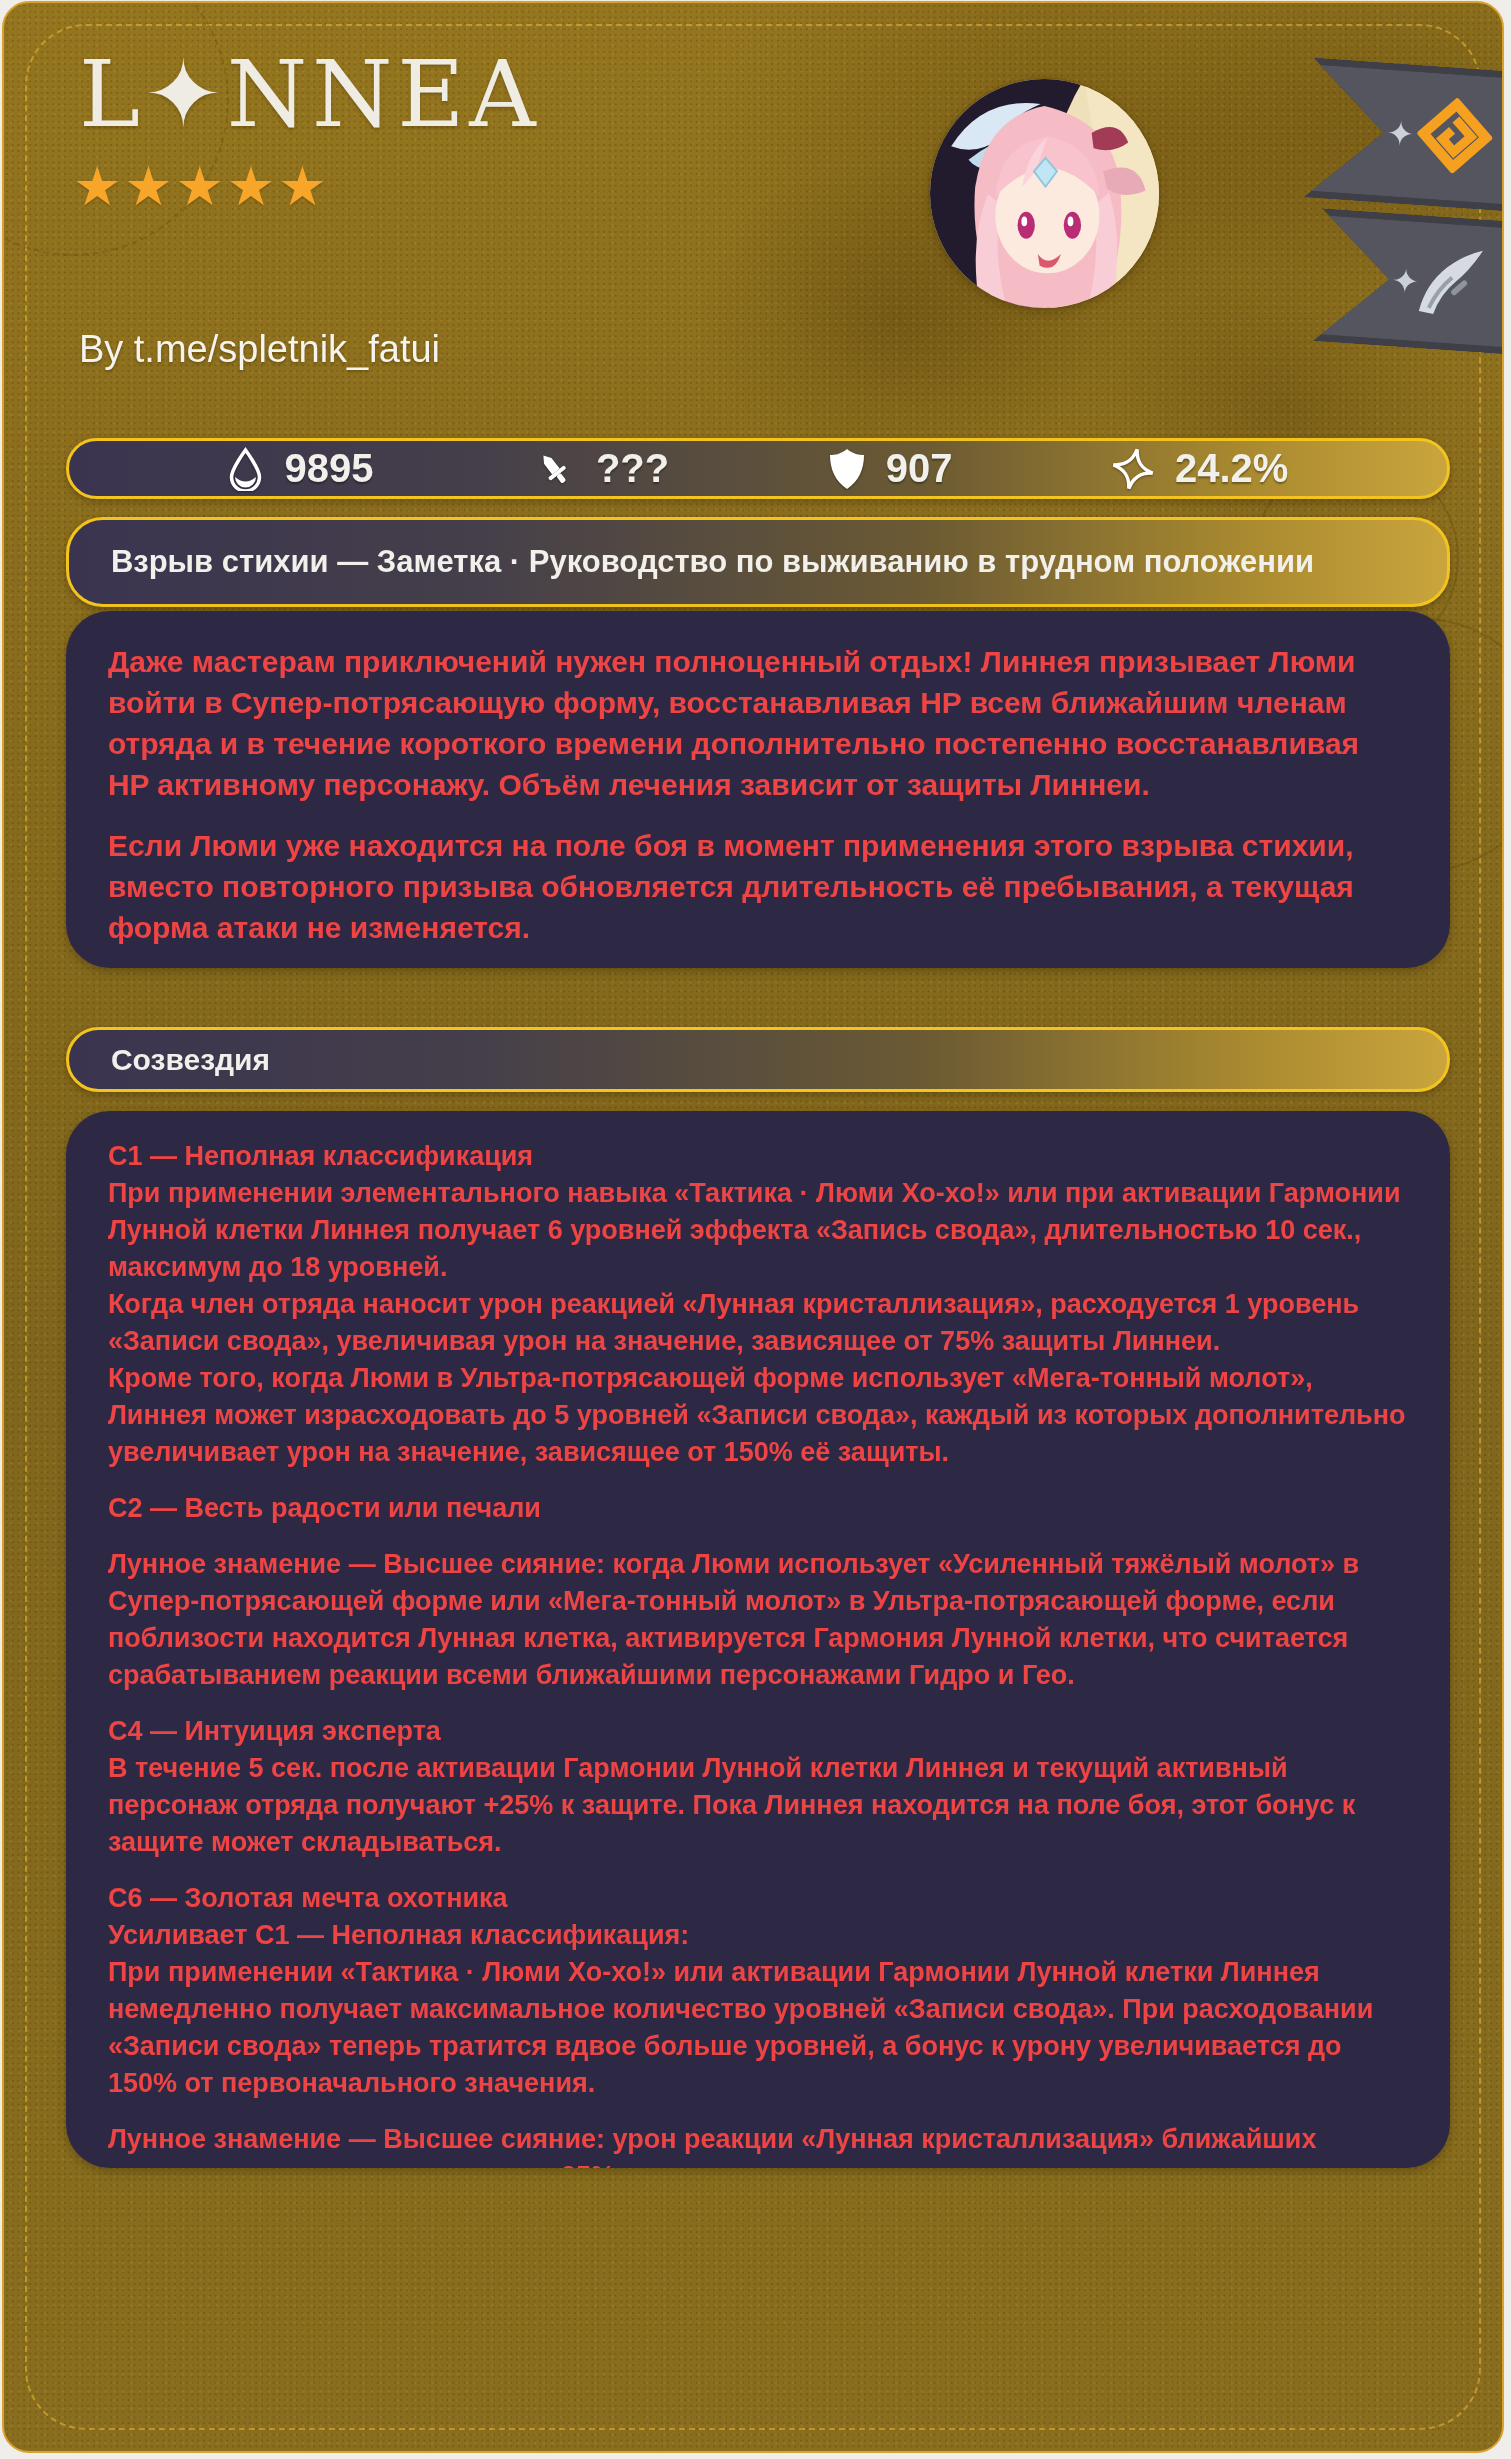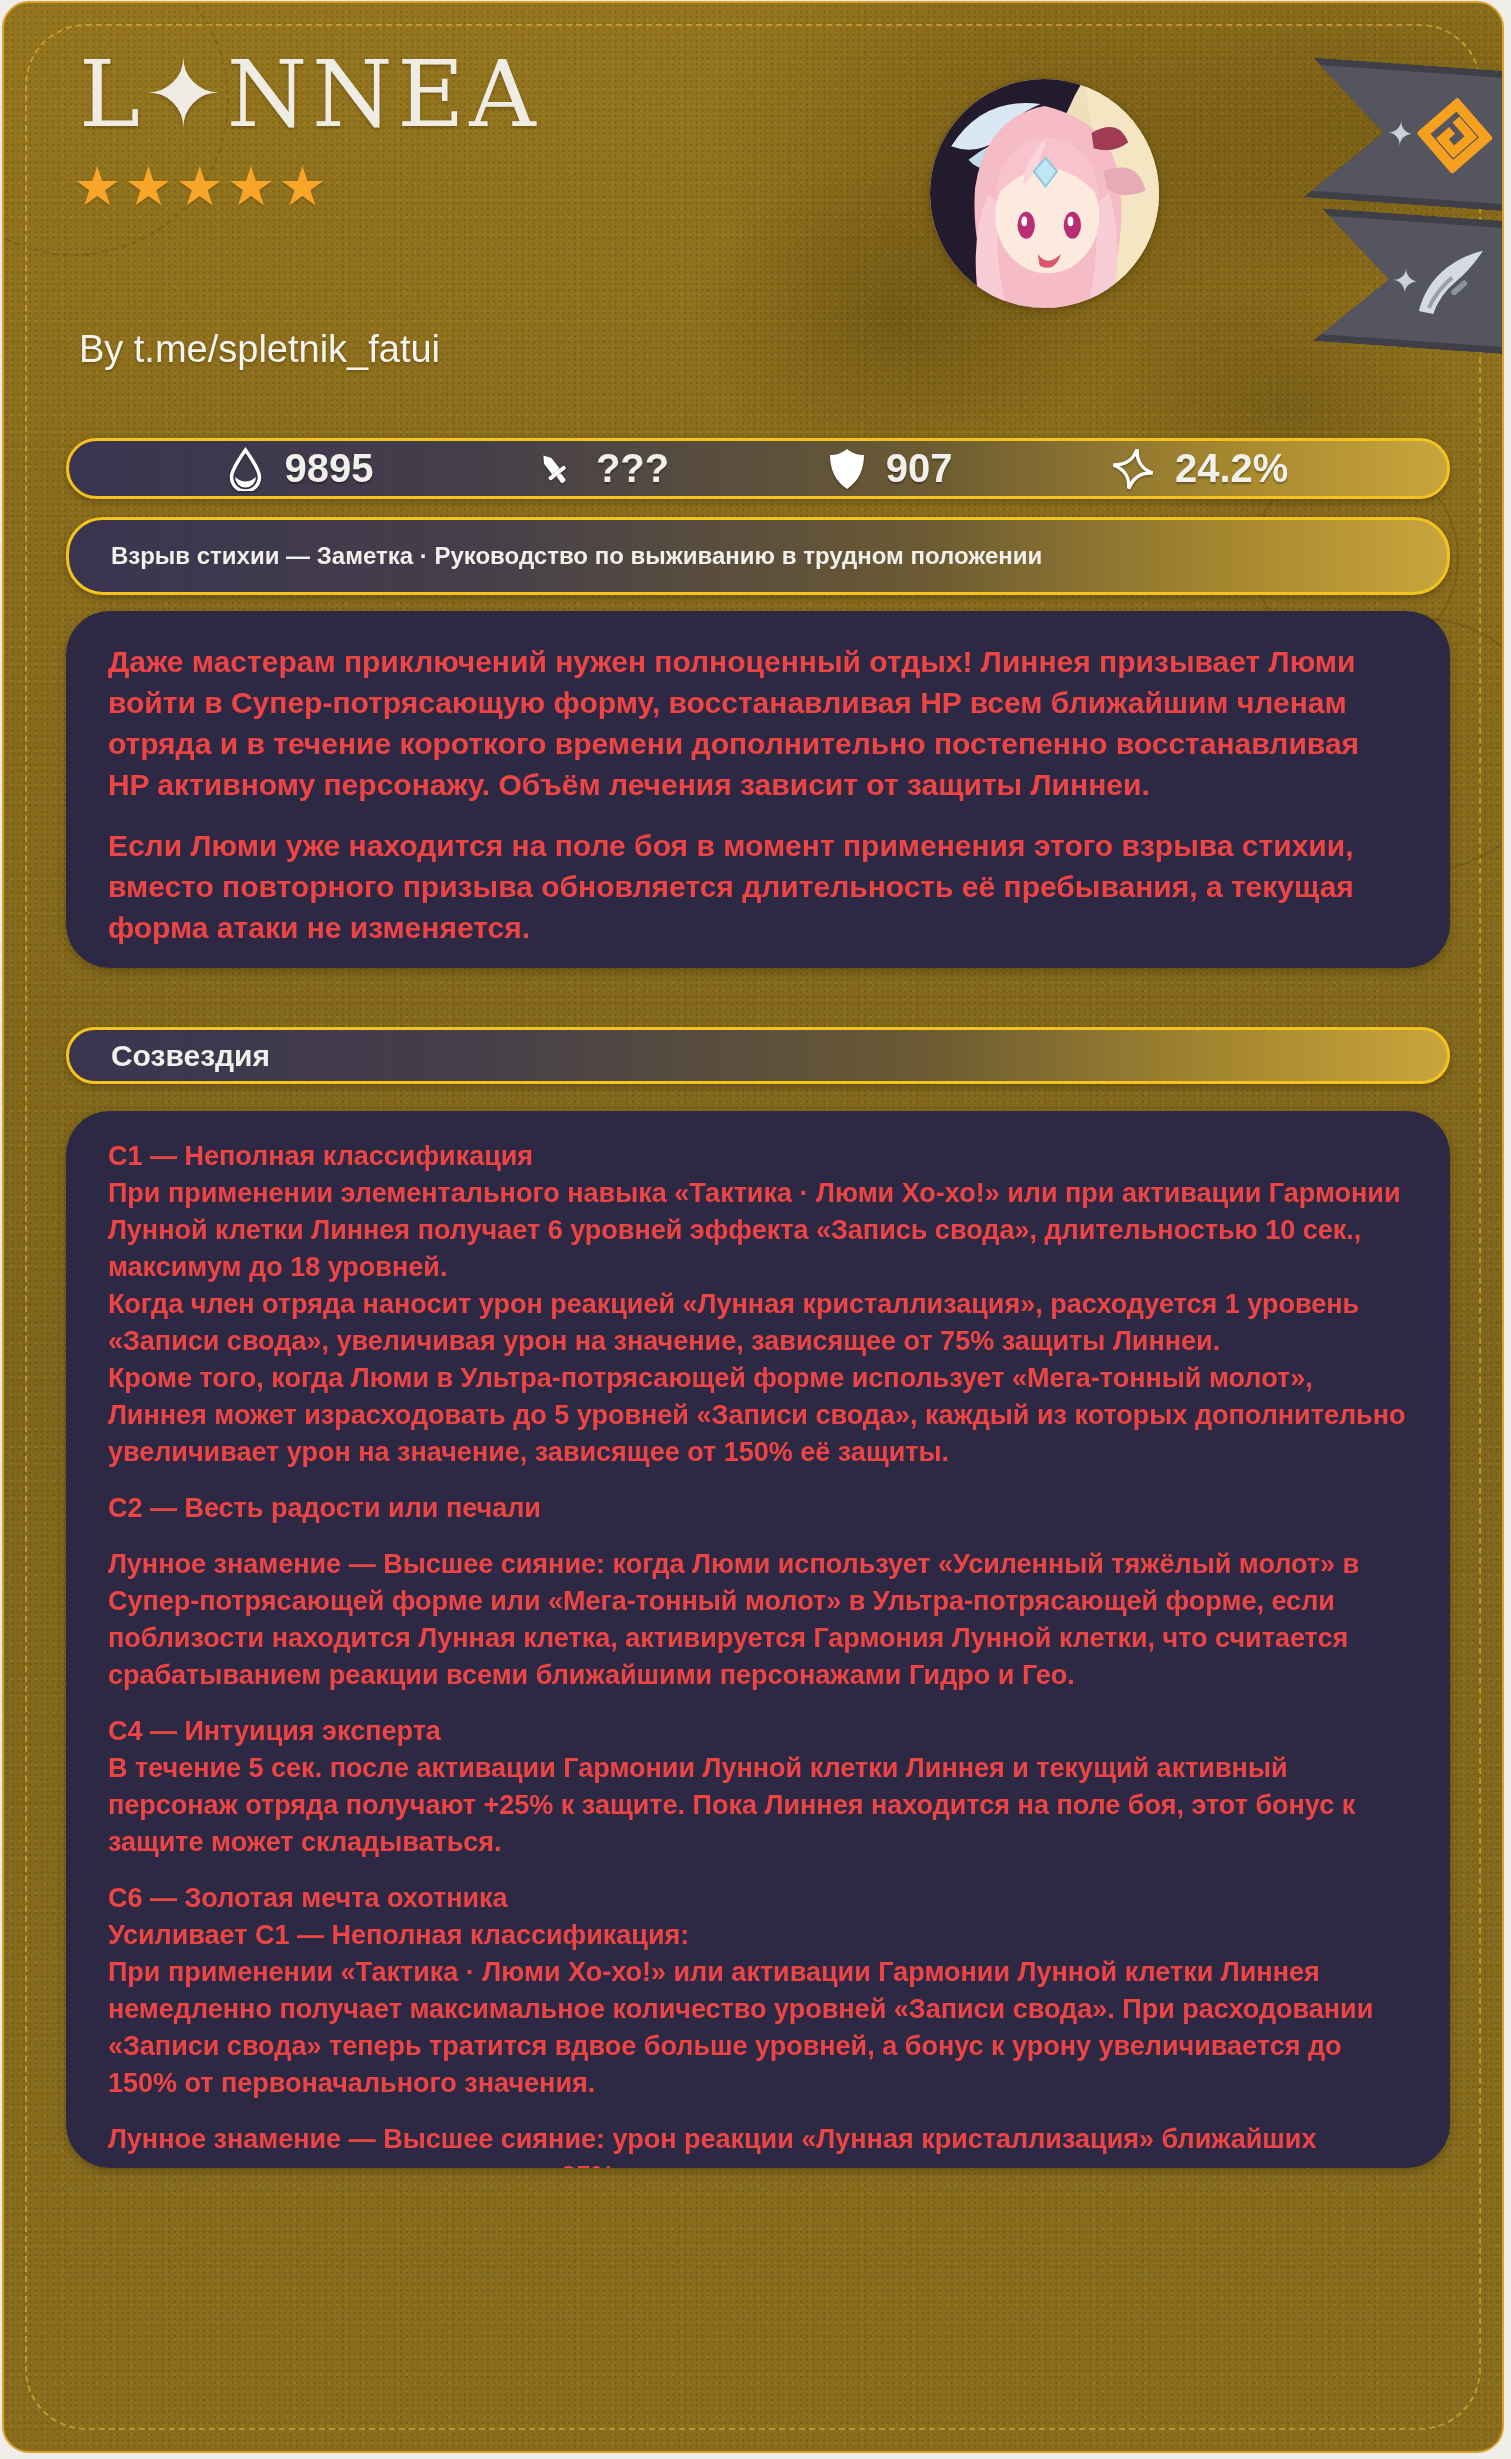--- a/index.html
+++ b/index.html
@@ -79,22 +79,22 @@
 
   
   .gold-pill{
     position:absolute;left:62px;width:1384px;box-sizing:border-box;
     border:3.8px solid #f2c41d;border-radius:38px;
     background:linear-gradient(90deg,#3a3450 0%,#453f4a 30%,#6b5a33 62%,#a8892f 85%,#caa53d 100%);
     box-shadow:0 2.9px 7.7px rgba(40,25,0,.35);
     display:flex;align-items:center;color:#f2f0ea;font-weight:bold;
   }
   .stats-pill{top:435px;height:61px;justify-content:space-evenly;font-size:40px;}
-  .burst-pill{top:514px;height:78px;padding:10px 42px;font-size:24px;border-radius:37px;}
-  .const-pill{top:1024px;height:57px;padding:0 42px;font-size:30px;border-radius:37px;}
+  .burst-pill{top:514px;height:90px;padding:10px 42px;font-size:31px;border-radius:37px;}
+  .const-pill{top:1024px;height:65px;padding:0 42px;font-size:30px;border-radius:37px;}
   .stat{display:flex;align-items:center;gap:20px;}
   .stat svg{display:block;filter:drop-shadow(0 1px 1px rgba(0,0,0,.4));}
   .stat .stat-value{text-shadow:0 1.9px 1.9px rgba(0,0,0,.35);}
 
   
   .panel{
     position:absolute;left:62px;width:1384px;box-sizing:border-box;
     background:#2d2945;border-radius:44px;color:#ef4444;font-weight:bold;
     box-shadow:0 3.8px 9.6px rgba(40,25,0,.3);overflow:hidden;
   }

